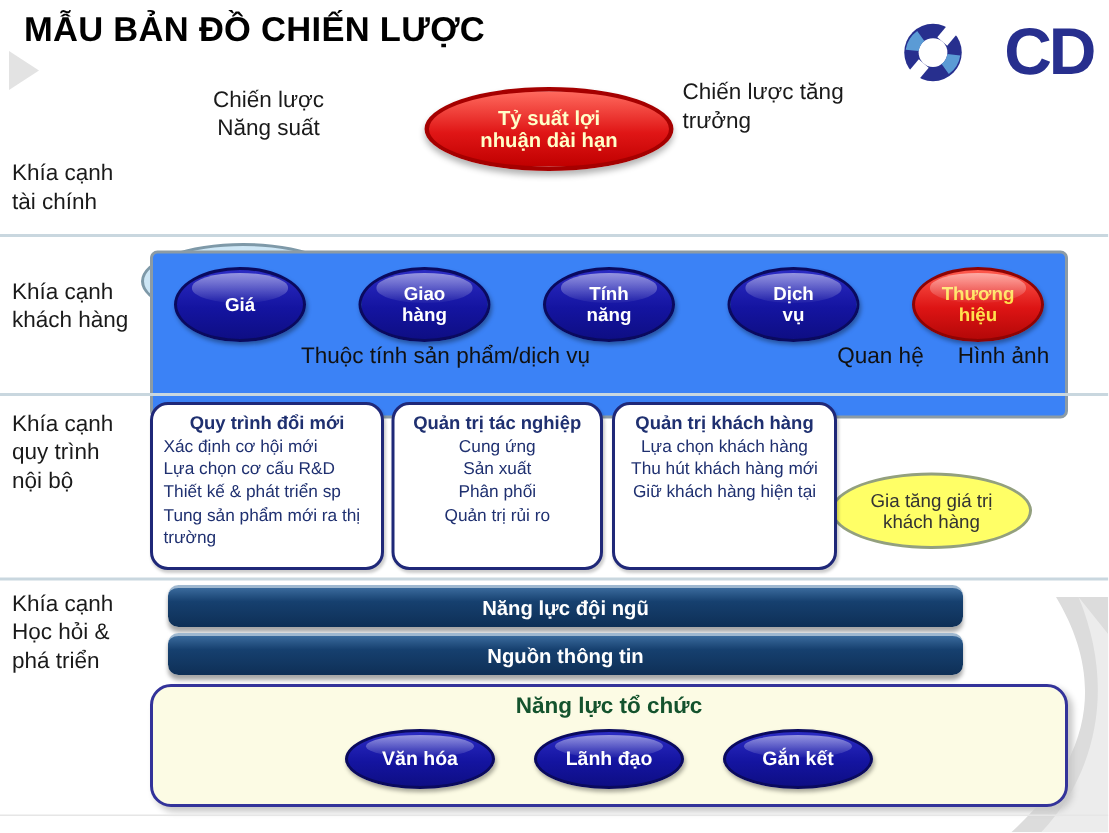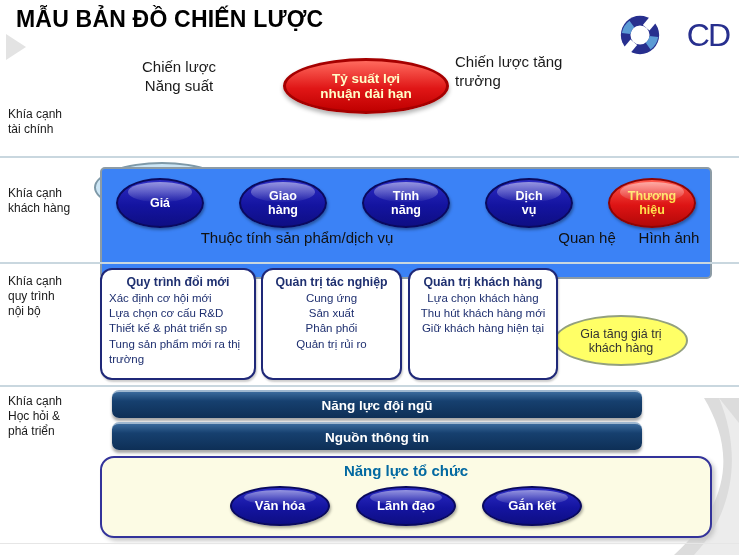--- a/index.html
+++ b/index.html
@@ -8,27 +8,27 @@
     font-family:"Liberation Sans","DejaVu Sans",sans-serif;color:#1a1a1a;
   }
   .preline{white-space:pre-line;}
   .abs{position:absolute;}
 
   
   .page-title{left:16px;top:6px;font-size:23px;font-weight:bold;color:#000;letter-spacing:.2px;}
   .decor-tri{left:6px;top:34px;width:0;height:0;border-left:20px solid #E3E3E3;
     border-top:13px solid transparent;border-bottom:13px solid transparent;}
   .logo{right:10px;top:12px;display:flex;align-items:center;}
-  .logo-text{font-size:32px;font-weight:normal;color:#272F8E;letter-spacing:-2px;line-height:1;margin-left:24px;}
+  .logo-text{font-size:44px;font-weight:bold;color:#272F8E;letter-spacing:-2px;line-height:1;margin-left:24px;}
 
   
   .divider{left:0;width:739px;height:2px;background:#C9D7DF;}
 
   
-  .sec-label{font-size:12px;line-height:1.25;color:#1a1a1a;}
+  .sec-label{font-size:15px;line-height:1.25;color:#1a1a1a;}
 
   
   .el{position:relative;border-radius:50%;display:flex;align-items:center;justify-content:center;
       text-align:center;line-height:1.12;white-space:pre-line;}
   .el.glossy{color:#fff;font-weight:bold;box-shadow:1px 2px 3px rgba(0,0,0,.35);}
   .el.glossy::before{content:"";position:absolute;left:12%;right:12%;top:5%;height:42%;
       border-radius:50%;background:linear-gradient(rgba(255,255,255,.5),rgba(255,255,255,.03));pointer-events:none;}
   .el.navy{background:linear-gradient(to bottom,#2C2CC4,#1414A0 55%,#0E0E84);border:2px solid #0A0A5E;}
   .el.green{background:linear-gradient(to bottom,#3A7A3A,#1C4A1C 60%,#143514);border:2px solid #0E2A0E;}
   .el.red{background:linear-gradient(to bottom,#FF5A4D,#DD1414 55%,#B40808);border:2px solid #8E0404;color:#FFE14D;}
@@ -56,21 +56,21 @@
   .align-left .proc-item{text-align:left;}
   .align-center .proc-item{text-align:center;}
 
   
   .bar{left:112px;width:530px;height:28px;border-radius:7px;display:flex;align-items:center;justify-content:center;
       color:#fff;font-weight:bold;font-size:13.5px;
       background:linear-gradient(to bottom,#3A6A9C 0%,#16406F 35%,#0E2F56 100%);
       border-top:2px solid #9FB8D0;box-sizing:border-box;box-shadow:0 3px 3px rgba(0,0,0,.35);}
   .org-panel{left:100px;top:456px;width:612px;height:82px;background:#FCFBE4;border:2px solid #33339A;
       border-radius:14px;box-sizing:border-box;box-shadow:3px 3px 4px #C9C9C9;}
-  .org-title{position:absolute;left:0;right:0;top:4px;text-align:center;font-size:15px;font-weight:bold;color:#0369a1;}
+  .org-title{position:absolute;left:0;right:0;top:4px;text-align:center;font-size:15px;font-weight:bold;color:#14532d;}
   .org-row{position:absolute;left:128px;right:128px;top:28px;display:flex;justify-content:space-between;}
   .org-el{width:96px;height:36px;font-size:13px;}
 
   .swoosh{right:0;top:398px;}
 </style>
 </head>
 <body>
 
 <div id="slide">
 

